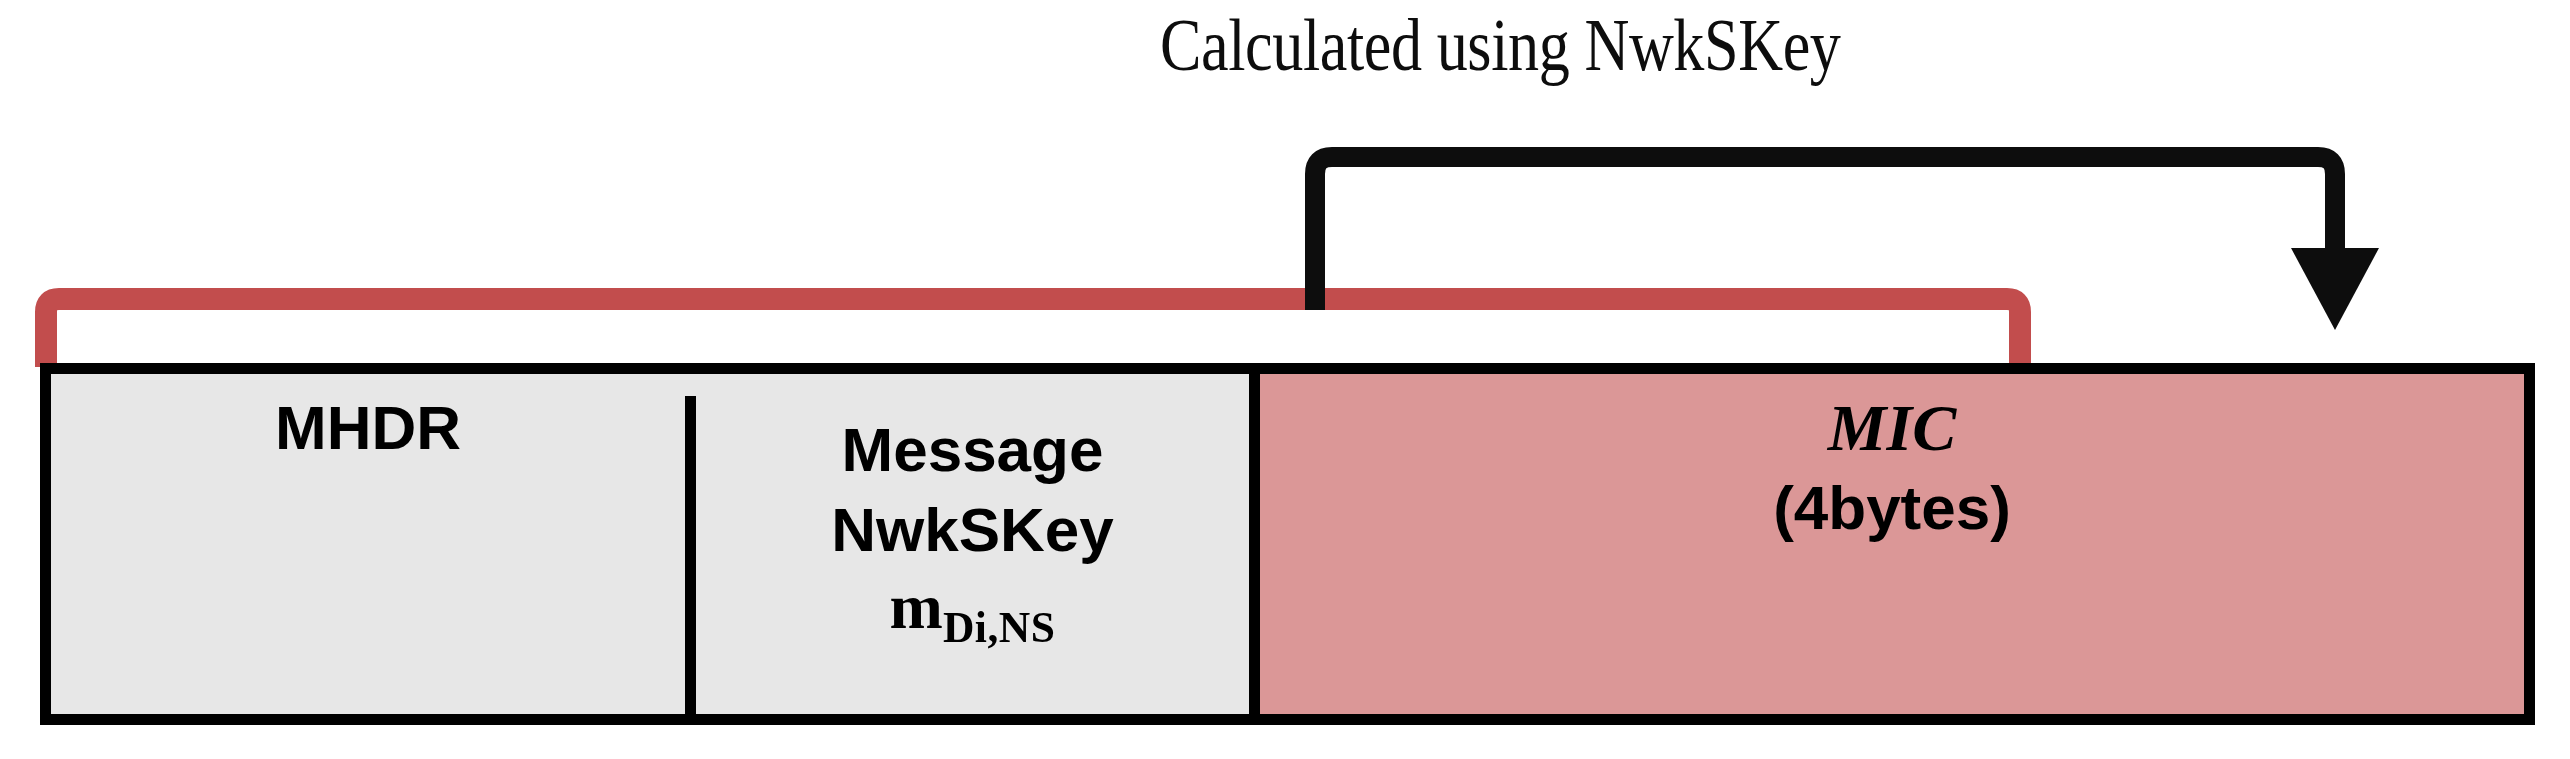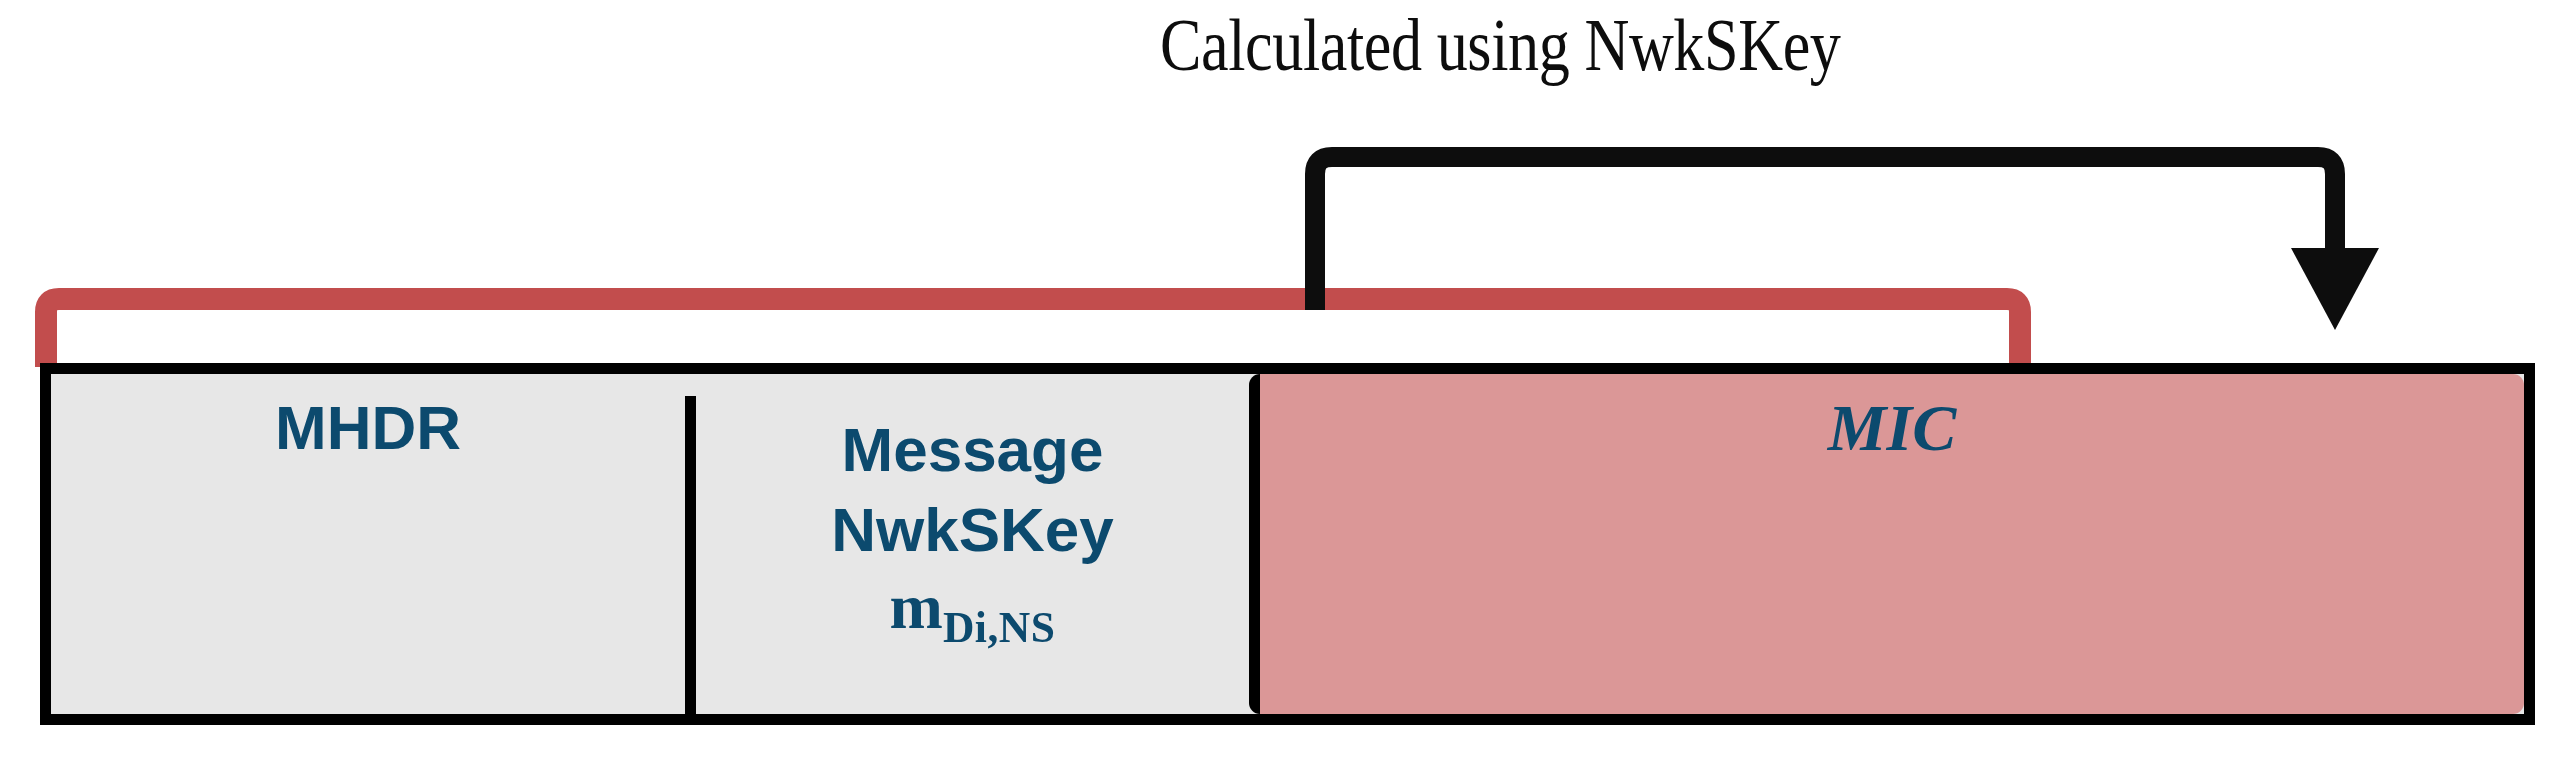--- a/index.html
+++ b/index.html
@@ -66,28 +66,28 @@
     padding-top: 14px;
     background: #e7e7e7;
     overflow: hidden;
   }
   .frame-cell + .frame-cell {
     border-left: 11px solid #000000;
   }
   .cell-mhdr    { flex: 0 0 634px; }
   .cell-fhdr    { flex: 0 0 759px; }
   .cell-payload { flex: 0 0 564px; margin-top: 22px; }
-  .cell-mic     { flex: 1 1 auto; background: #db9797; border-radius: 11px; }
+  .cell-mic     { flex: 1 1 auto; background: #db9797; }
 
   .cell-line {
     font-family: "Liberation Sans", sans-serif;
     font-weight: bold;
     font-size: 62px;
     line-height: 80px;
-    color: #0c4a6e;
+    color: #000000;
     text-align: center;
     white-space: nowrap;
   }
   .cell-line.math {
     font-family: "Liberation Serif", serif;
     font-weight: bold;
     font-size: 64px;
     line-height: 74px;
   }
   .cell-line.math .sub {
@@ -129,16 +129,17 @@
 
 
     <div class="frame-cell cell-payload">
       <div class="cell-line">Message</div>
       <div class="cell-line">NwkSKey</div>
       <div class="cell-line math"><span>m</span><span class="sub">Di,NS</span></div>
     </div>
 
     <div class="frame-cell cell-mic">
       <div class="cell-line serif-italic">MIC</div>
+      <div class="cell-line">(4bytes)</div>
     </div>
 
   </div>
 </div>
 
 </body></html>

